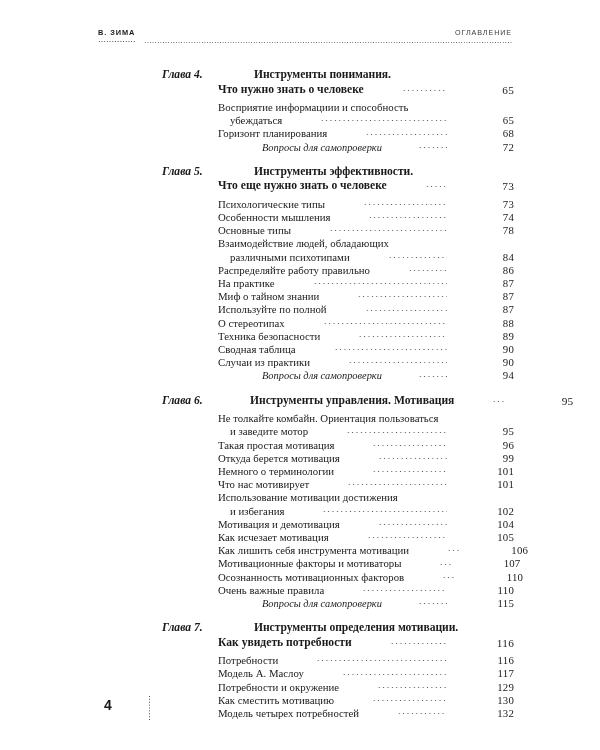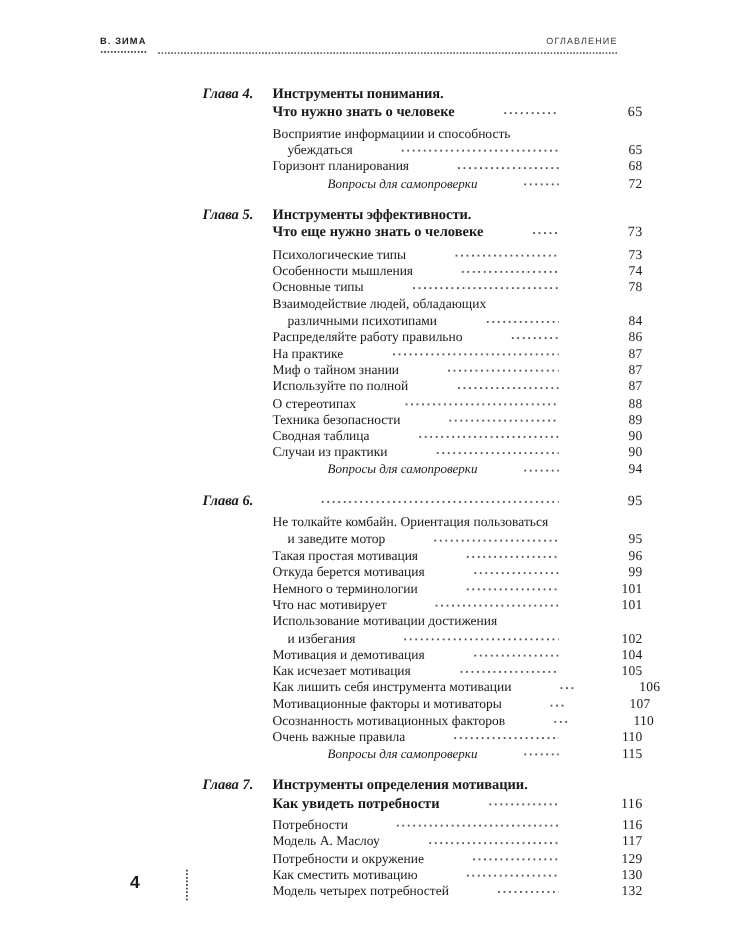--- a/index.html
+++ b/index.html
@@ -12,21 +12,21 @@
     height: 750px;
     position: relative;
     font-family: "Liberation Serif", "DejaVu Serif", serif;
     color: #1a1a1a;
     overflow: hidden;
   }
 
   
   #running-head {
     position: absolute;
-    left: 80px;
+    left: 98px;
     top: 28px;
     width: 414px;
     height: 22px;
   }
   .head-author {
     position: absolute;
     left: 0;
     top: 0;
     font-family: "Liberation Sans", "DejaVu Sans", sans-serif;
     font-weight: bold;
@@ -94,20 +94,21 @@
     width: 56px;
     flex: 0 0 56px;
     font-style: italic;
     font-weight: bold;
     font-size: 11.6px;
   }
   .ch-title {
     font-weight: bold;
     font-size: 11.6px;
     letter-spacing: -0.05px;
+    margin-left: 36px;
   }
   .ch-title-indent { padding-left: 56px; }
 
   
   .row {
     display: flex;
     align-items: flex-end;
     line-height: 13.2px;
     white-space: nowrap;
     gap: 32px;
@@ -324,20 +325,21 @@
           <span class="leader"></span>
           <span class="page">94</span>
         </div>
       </div>
     </div>
     <div class="chapter-gap"></div>
     <div class="chapter-block">
       <div class="chapter-head">
         <div class="row chapter-title-row">
           <span class="ch-num">Глава 6.</span>
+          <span class="label">Инструменты управления. Мотивация</span>
           <span class="leader"></span>
           <span class="page">95</span>
         </div>
       </div>
       <div class="entries">
         <div class="wrapline">Не толкайте комбайн. Ориентация пользоваться</div>
         <div class="row entry cont">
           <span class="label">и заведите мотор</span>
           <span class="leader"></span>
           <span class="page">95</span>

